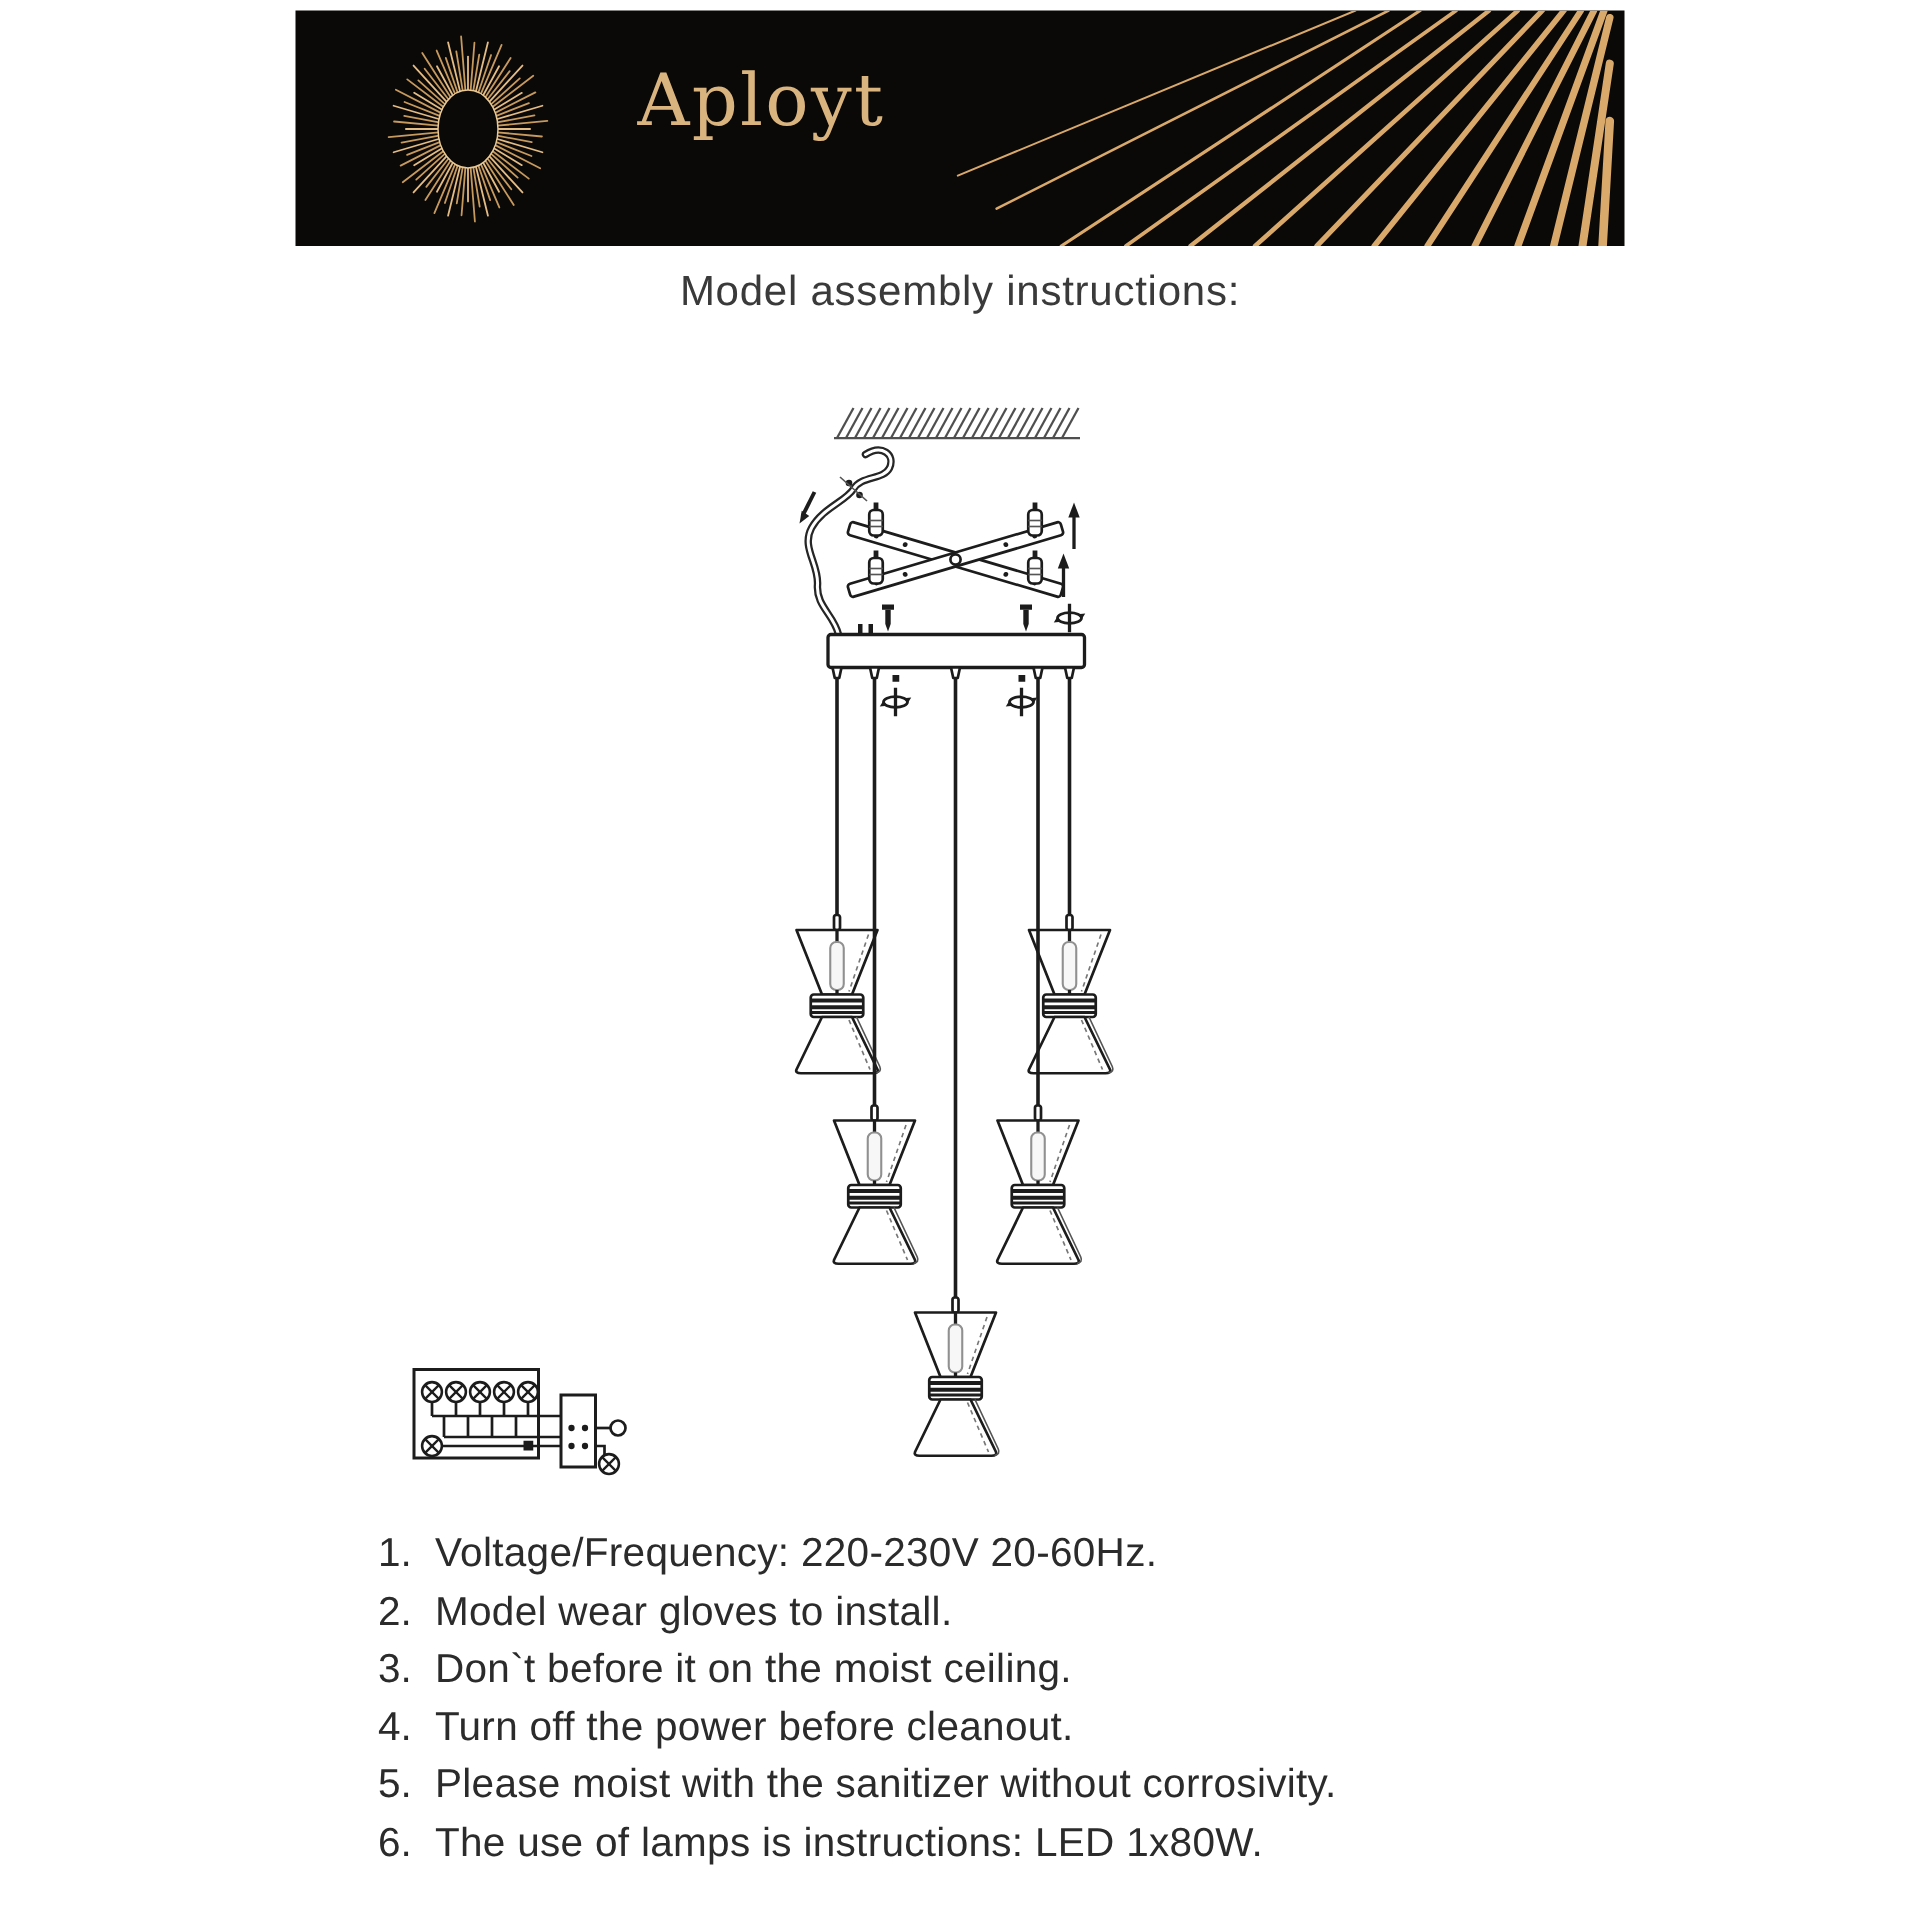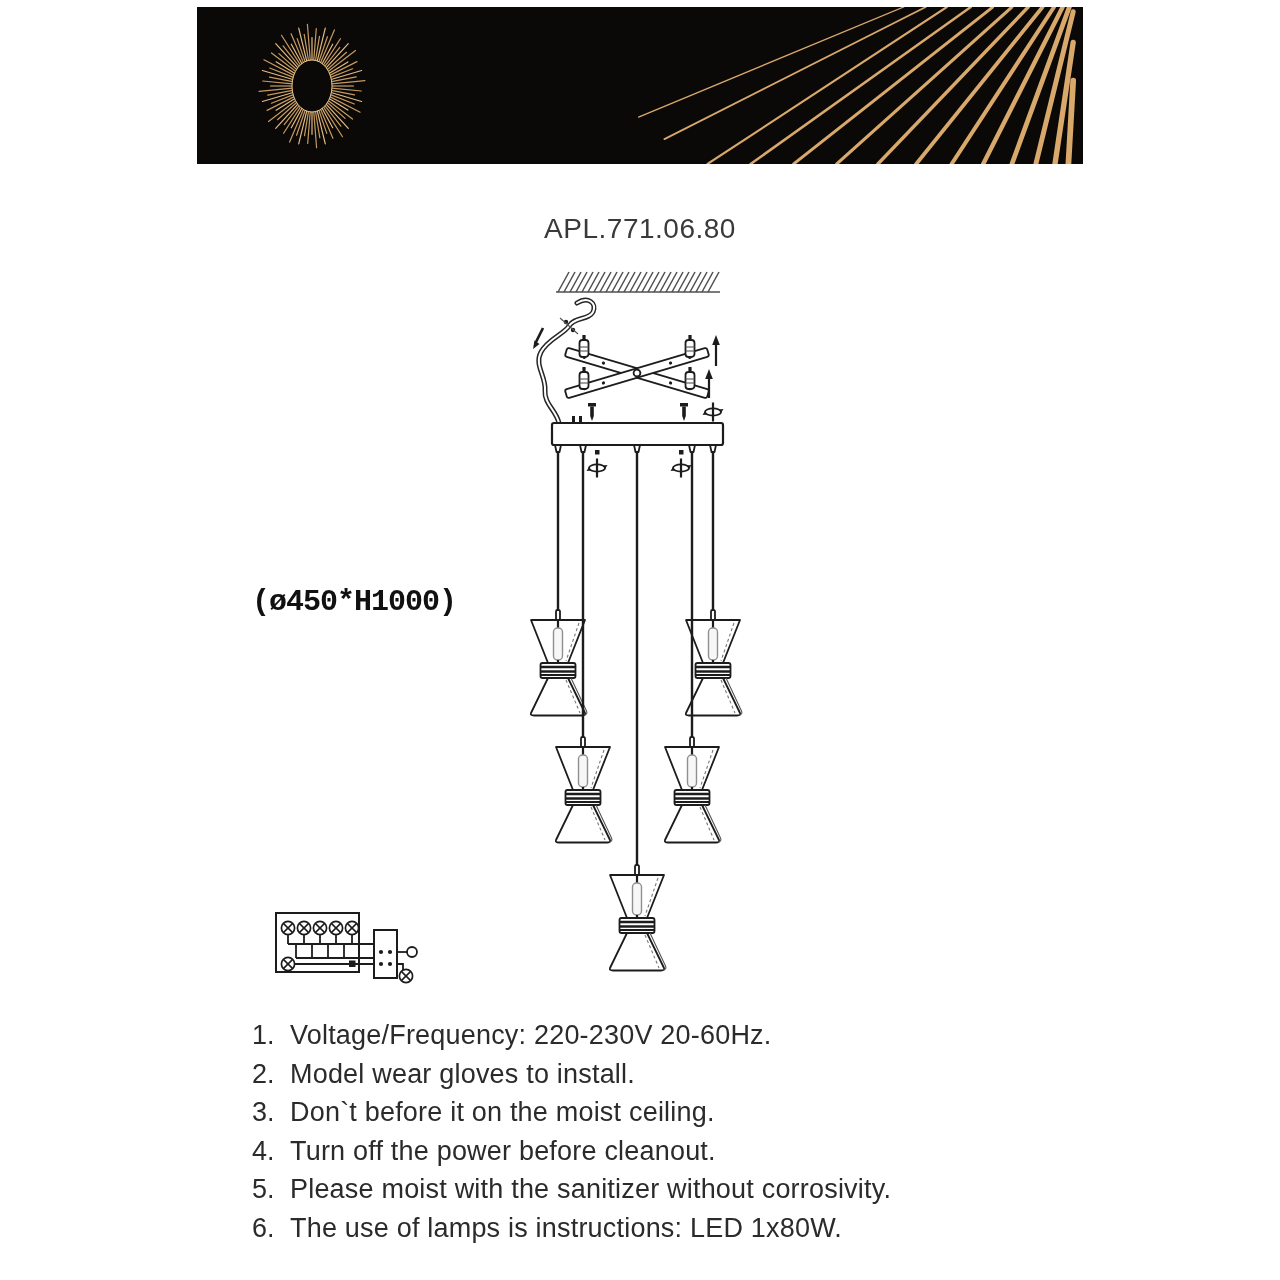--- a/index.html
+++ b/index.html
@@ -113,43 +113,43 @@
           <line x1="16.1" y1="-14.5" x2="43.5" y2="-35.5" stroke="#c69a5f"></line>
           <line x1="17.0" y1="-12.6" x2="35.9" y2="-24.1" stroke="#e3bb85"></line>
           <line x1="17.8" y1="-10.6" x2="44.9" y2="-24.4" stroke="#c69a5f"></line>
           <line x1="18.5" y1="-8.6" x2="40.6" y2="-17.2" stroke="#c69a5f"></line>
           <line x1="19.0" y1="-6.5" x2="49.6" y2="-15.5" stroke="#e3bb85"></line>
           <line x1="19.4" y1="-4.4" x2="44.3" y2="-9.1" stroke="#c69a5f"></line>
           <line x1="19.6" y1="-2.2" x2="52.9" y2="-5.4" stroke="#c69a5f"></line>
         </g>
       <ellipse cx="0" cy="0" rx="20" ry="26" fill="#0b0907" stroke="#e8c894" stroke-width="1"></ellipse>
     </svg>
+    <div class="brand">Aployt</div>
     <svg class="rays-svg" width="460" height="157" viewBox="622 7 460 164">
       <g class="fan" stroke-linecap="round">
           <line x1="905" y1="7" x2="628" y2="122" stroke="#d9a86b" stroke-width="1.4"></line>
           <line x1="928" y1="7" x2="655" y2="145" stroke="#d9a86b" stroke-width="1.8"></line>
           <line x1="950" y1="7" x2="700" y2="171" stroke="#d9a86b" stroke-width="2.2"></line>
           <line x1="975" y1="7" x2="745" y2="171" stroke="#d9a86b" stroke-width="2.6"></line>
           <line x1="998" y1="7" x2="790" y2="171" stroke="#d9a86b" stroke-width="3"></line>
           <line x1="1018" y1="7" x2="835" y2="171" stroke="#d9a86b" stroke-width="3.2"></line>
           <line x1="1035" y1="7" x2="878" y2="171" stroke="#d9a86b" stroke-width="3.6"></line>
           <line x1="1050" y1="7" x2="918" y2="171" stroke="#d9a86b" stroke-width="4"></line>
           <line x1="1062" y1="7" x2="955" y2="171" stroke="#d9a86b" stroke-width="4.2"></line>
           <line x1="1071" y1="7" x2="988" y2="171" stroke="#d9a86b" stroke-width="4.6"></line>
           <line x1="1078" y1="7" x2="1018" y2="171" stroke="#d9a86b" stroke-width="5"></line>
           <line x1="1082" y1="12" x2="1043" y2="171" stroke="#d9a86b" stroke-width="5.2"></line>
           <line x1="1082" y1="44" x2="1063" y2="171" stroke="#d9a86b" stroke-width="5.6"></line>
           <line x1="1082" y1="84" x2="1077" y2="171" stroke="#d9a86b" stroke-width="6"></line>
         </g>
     </svg>
   </div>
 
-  <div class="subtitle">APL.771.06.80</div>
-
-  <div class="dims">(ø450*H1000)</div>
+  <div class="title">Model assembly instructions:</div>
+
 
   <svg class="diagram-svg" width="520" height="760" viewBox="250 255 520 1015" preserveAspectRatio="none" style="height:1015px;">
     <defs>
 
       <g id="pendant-shape">
         <rect x="-2" y="-10" width="4" height="10" rx="1.5" class="shape" stroke-width="1.2"></rect>
         <path d="M-27,0 L27,0 L10,43 L-10,43 Z" class="shape"></path>
         <path d="M21,3 L8,41" class="dash"></path>
         <line x1="0" y1="0" x2="0" y2="10" class="ln2"></line>
         <rect x="-4.5" y="8" width="9" height="32" rx="4" class="bulb"></rect>

